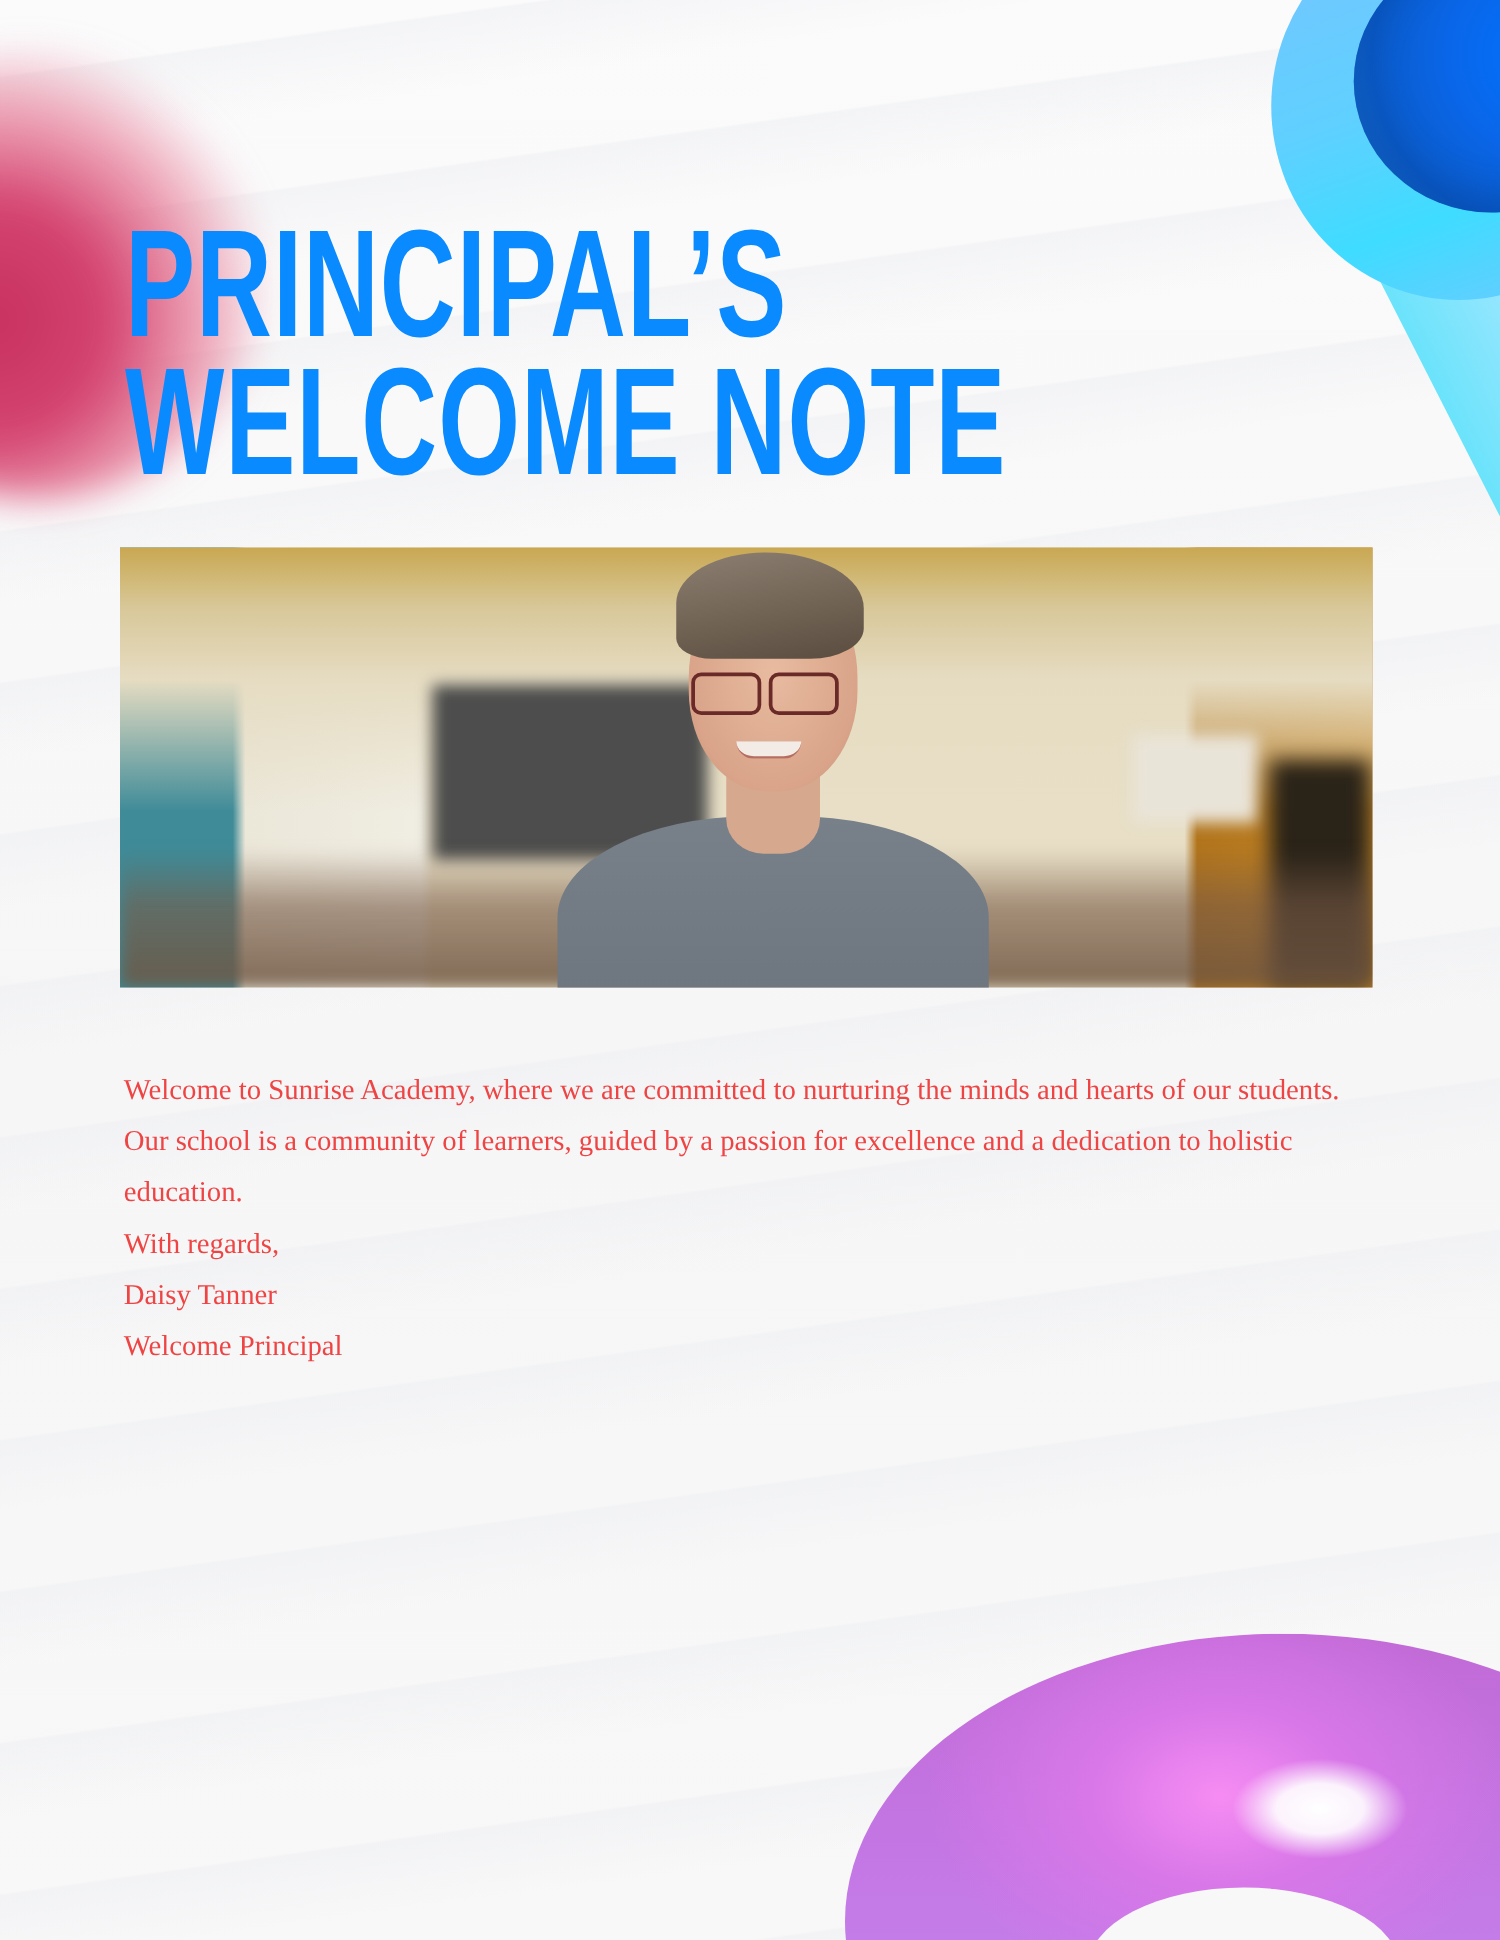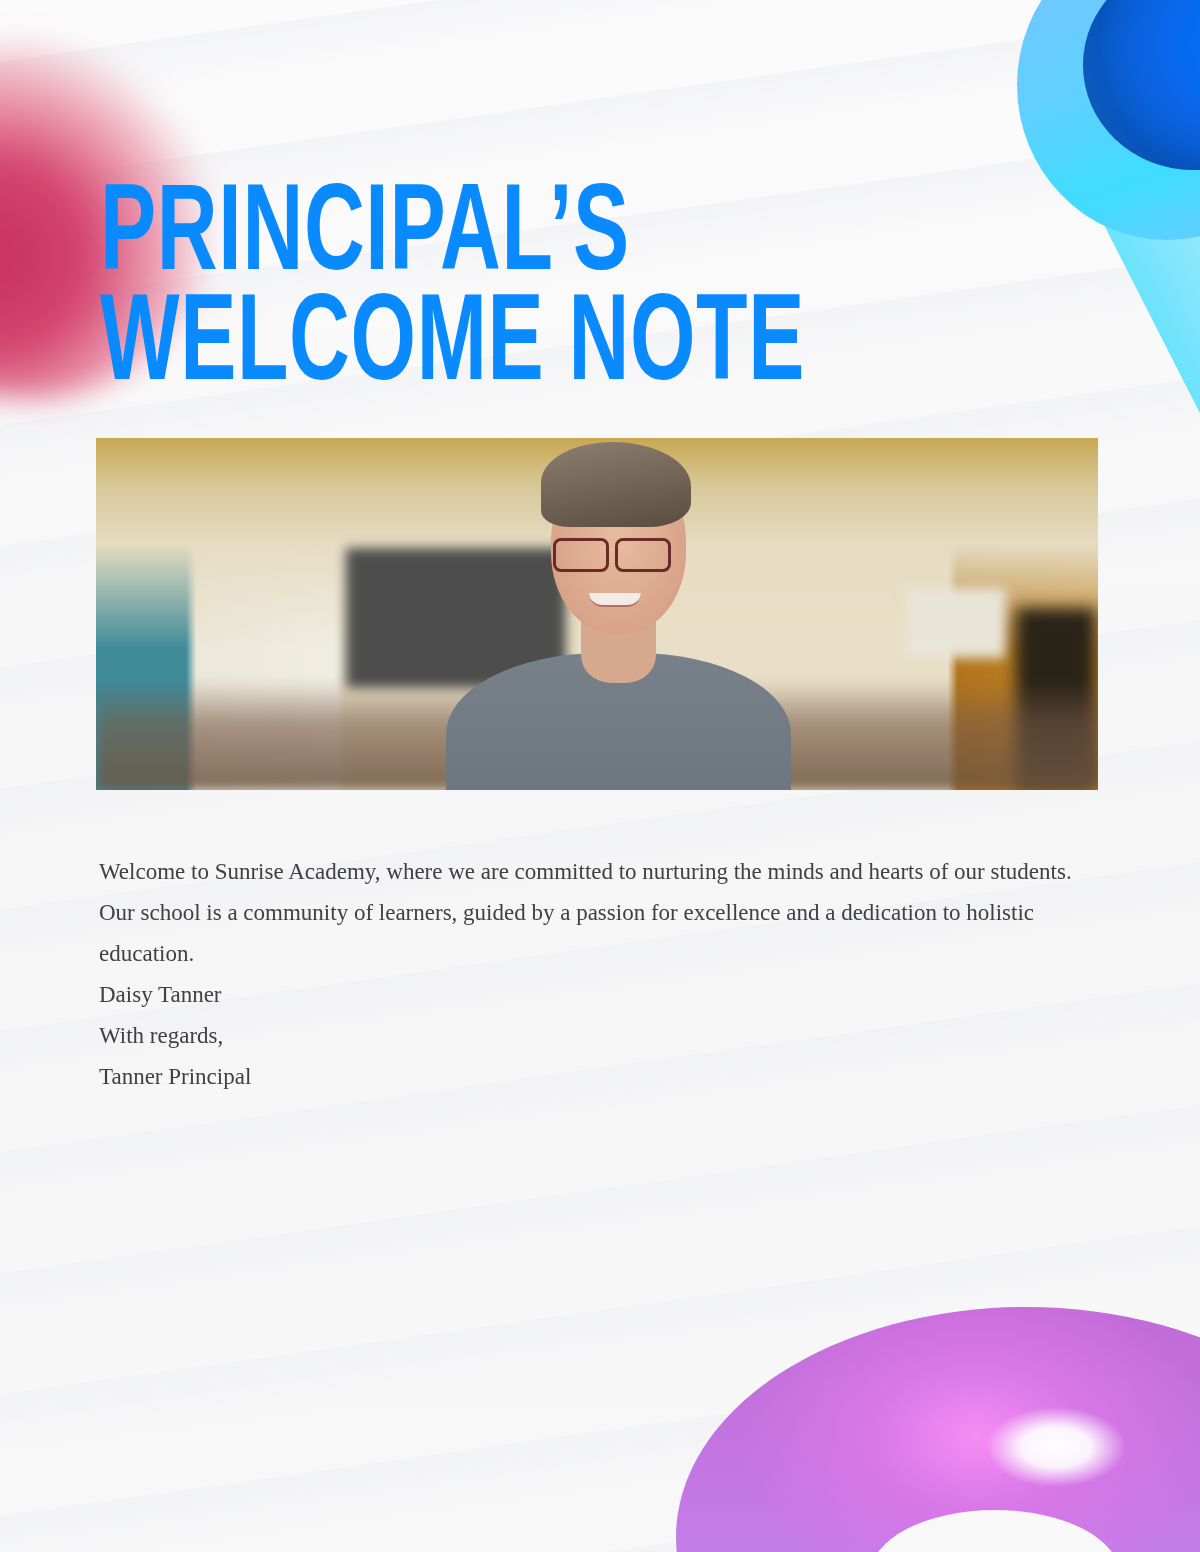--- a/index.html
+++ b/index.html
@@ -79,21 +79,21 @@
     .photo .hair { position: absolute; left: 445px; top: 4px; width: 150px; height: 85px; border-radius: 50% 55% 30% 20%;
       background: linear-gradient(170deg, #8c7e70 0%, #6e6152 60%, #5a4d40 100%); }
     .photo .glasses { position: absolute; left: 457px; top: 100px; width: 120px; height: 30px; }
     .photo .glasses span { position: absolute; top: 0; width: 50px; height: 28px; border: 3px solid #6a2a28; border-radius: 8px; }
     .photo .glasses span:first-child { left: 0; }
     .photo .glasses span:last-child { left: 62px; }
     .photo .smile { position: absolute; left: 493px; top: 155px; width: 52px; height: 12px; border-radius: 0 0 30px 30px; background: #f3ece6; border-bottom: 2px solid #b66d62; }
     .body-text {
       position: absolute; left: 99px; top: 851px; width: 1010px;
       font-family: "Liberation Serif", serif; font-size: 23px; line-height: 41px;
-      color: #404040;
+      color: #ef4444;
     }
     .body-text p { margin: 0; }
   </style>
 </head>
 <body>
 
 <div class="bg-texture"></div>
 
 <div class="blob-red"></div>
 
@@ -120,16 +120,16 @@
   <div class="hair"></div>
   <div class="glasses">
       <span></span>
       <span></span>
     </div>
   <div class="smile"></div>
 </div>
 
 <div class="body-text">
   <p>Welcome to Sunrise Academy, where we are committed to nurturing the minds and hearts of our students. Our school is a community of learners, guided by a passion for excellence and a dedication to holistic education.</p>
+  <p>With regards,</p>
   <p>Daisy Tanner</p>
-  <p>With regards,</p>
-  <p>Tanner Principal</p>
+  <p>Welcome Principal</p>
 </div>
 
 </body></html>

